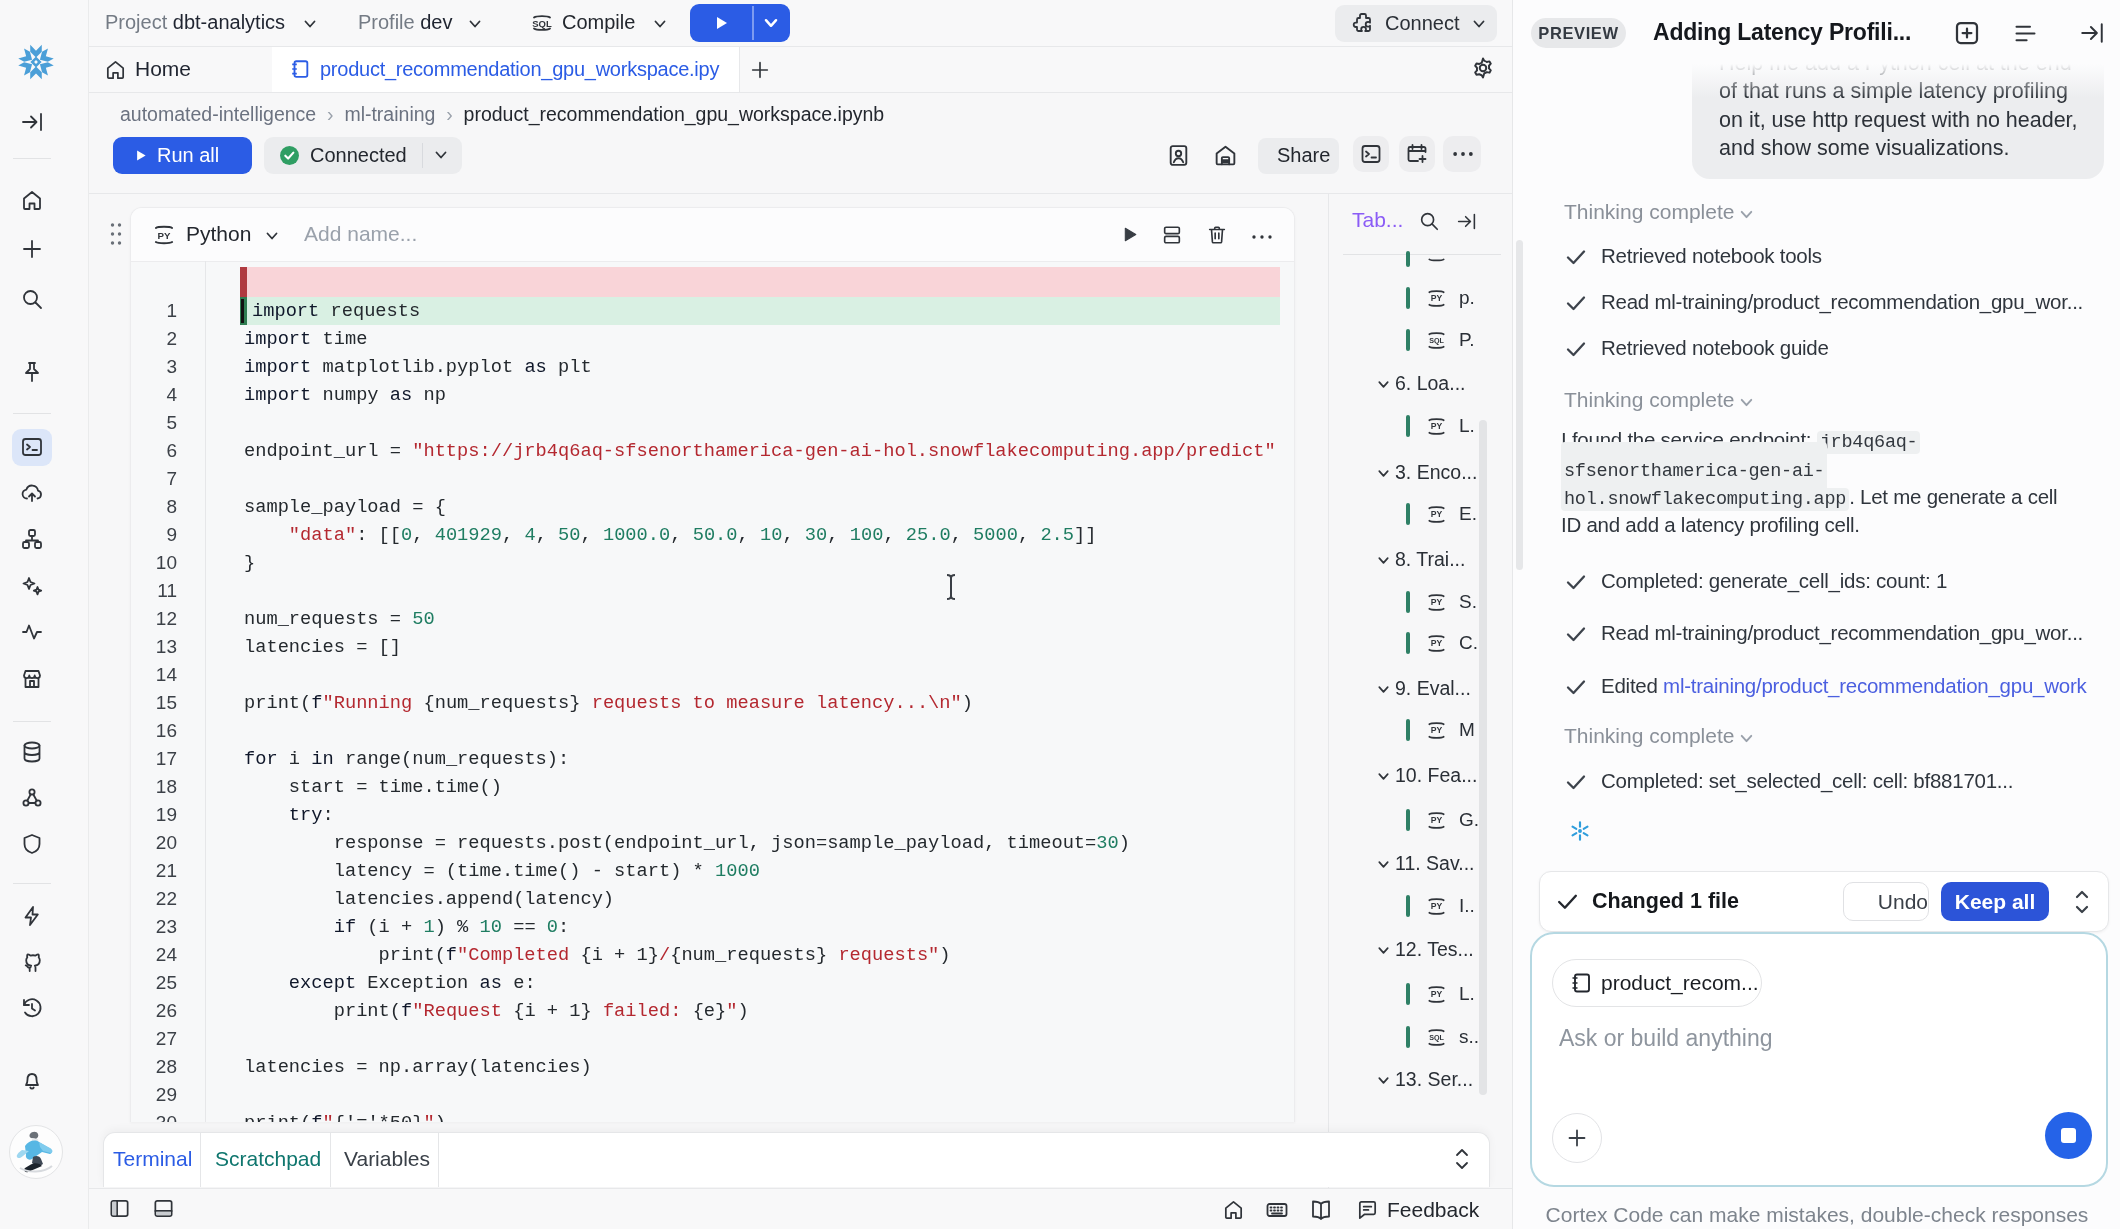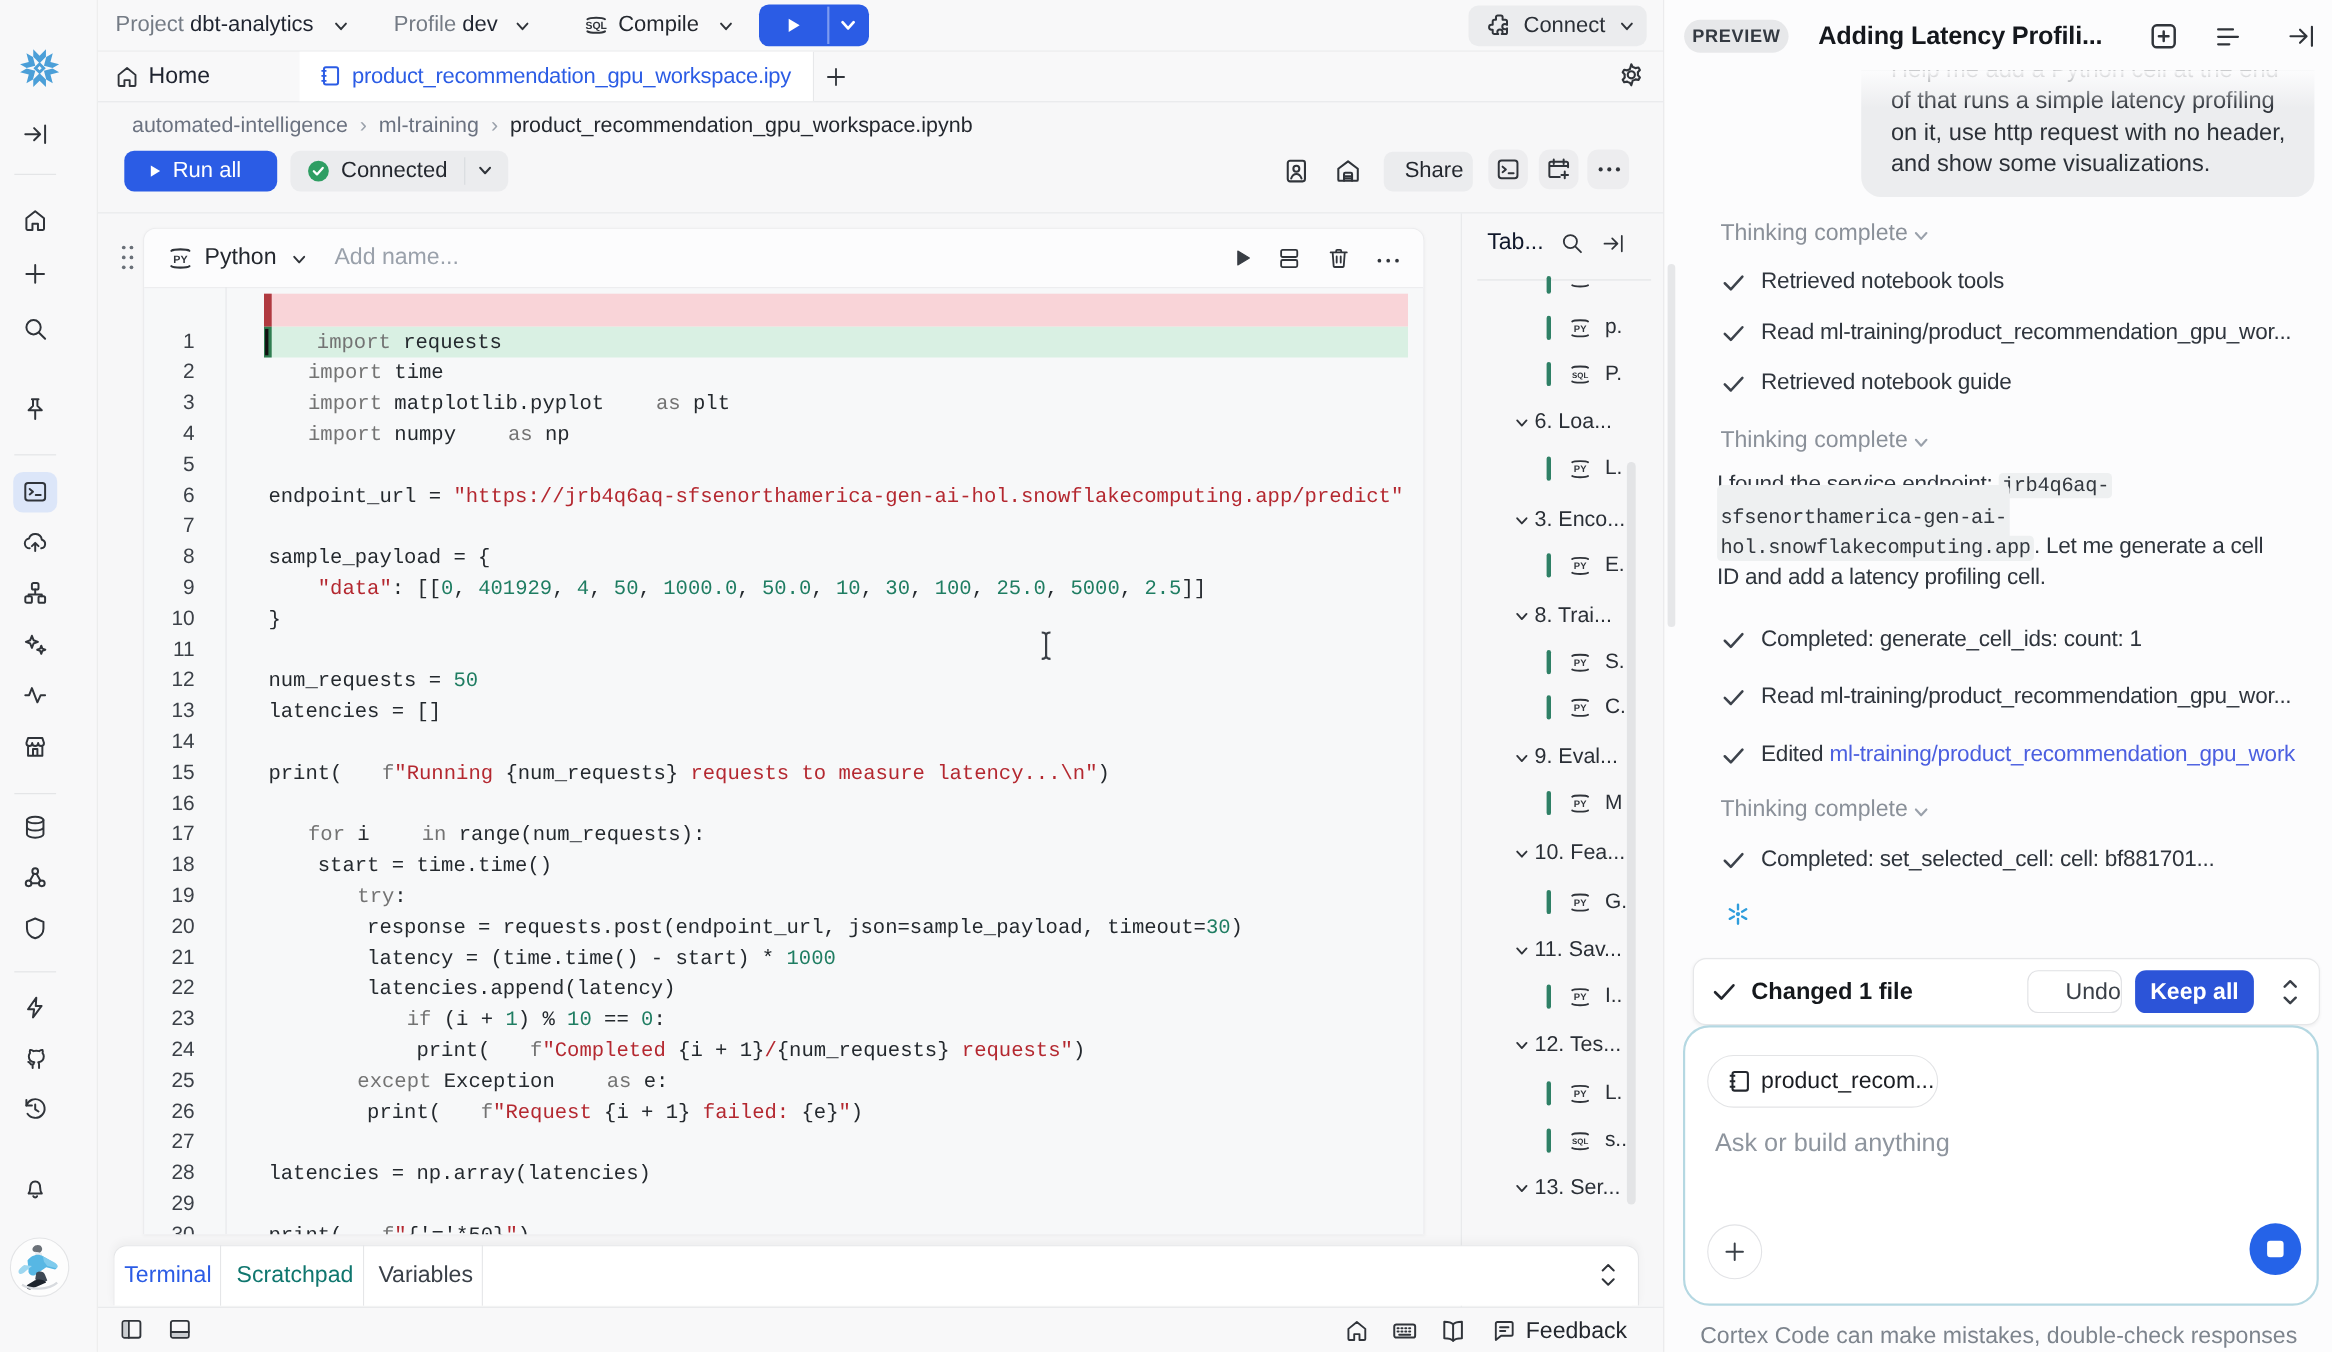--- a/index.html
+++ b/index.html
@@ -1,21 +1,21 @@
 <!DOCTYPE html>
 <html><head>
 <meta charset="utf-8">
 <style>
 html,body{margin:0;padding:0;}
 body{width:2120px;height:1229px;overflow:hidden;font-family:"Liberation Sans",sans-serif;background:#f7f7f8;}
 #page{position:relative;width:2120px;height:1229px;}
 .abs{position:absolute;}
 svg{display:block;}
 .ic{stroke:#30343a;fill:none;stroke-width:1.8;stroke-linecap:round;stroke-linejoin:round;}
-.k{color:#737373;margin-left:36px;}
+.k{color:#0f172a;}
 .s{color:#b42830;}
 .n{color:#1f7d62;}
 .dark{color:#1f2430;}
 </style>
 </head>
 <body>
 <div id="page">
 
 <div class="abs" id="sidebar" style="left:0;top:0;width:88px;height:1229px;background:#f8f8f9;border-right:1px solid #eaebec;">
 
@@ -376,21 +376,21 @@
 print(<span class="k">f</span><span class="s">"</span>{'='*50}<span class="s">"</span>)</pre>
   </div>
 
   <svg class="abs" style="left:853px;top:572px" width="18" height="30" viewBox="0 0 18 30">
         <g stroke="#3a3f46" stroke-width="2" fill="none">
           <path d="M5 3c2 0 4 .8 4 3v18c0 2.2-2 3-4 3M13 3c-2 0-4 .8-4 3v18c0 2.2 2 3 4 3"></path>
         </g>
       </svg>
 
   <div class="abs" id="toc" style="left:1240px;top:194px;width:183px;height:935px;overflow:hidden;">
-  <div class="abs" style="left:23px;top:14px;font-size:21px;color:#0f172a;">Tab...</div>
+  <div class="abs" style="left:23px;top:14px;font-size:21px;color:#8b5cf6;">Tab...</div>
   <svg class="abs" style="left:89px;top:16px" width="22" height="22" viewBox="0 0 24 24">
           <g class="ic" stroke-width="2">
             <circle cx="10.5" cy="10.5" r="6.5"></circle>
             <path d="M15.5 15.5L21 21"></path>
           </g>
         </svg>
   <svg class="abs" style="left:127px;top:17px" width="21" height="21" viewBox="0 0 24 24">
           <g class="ic" stroke-width="2">
             <path d="M3 12h13M11 6.5L16.5 12 11 17.5M21 4v16"></path>
           </g>

